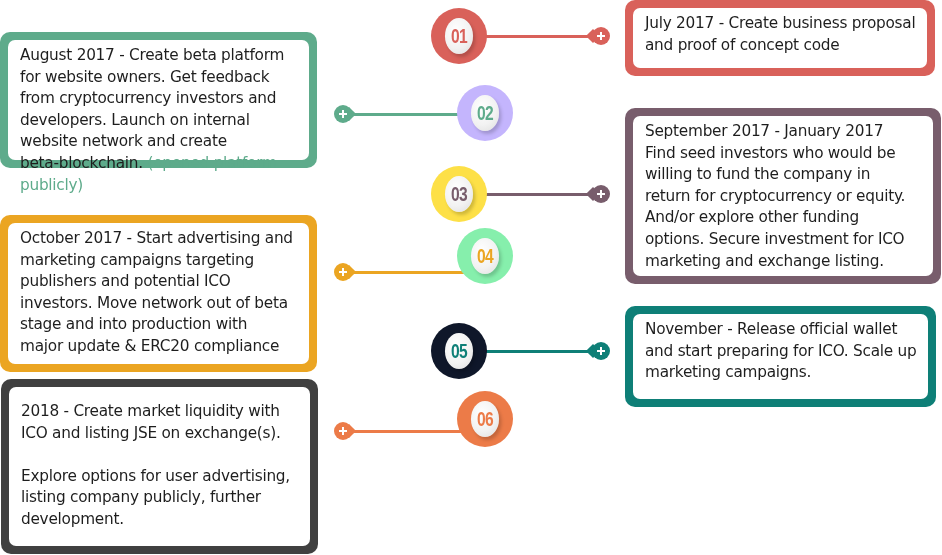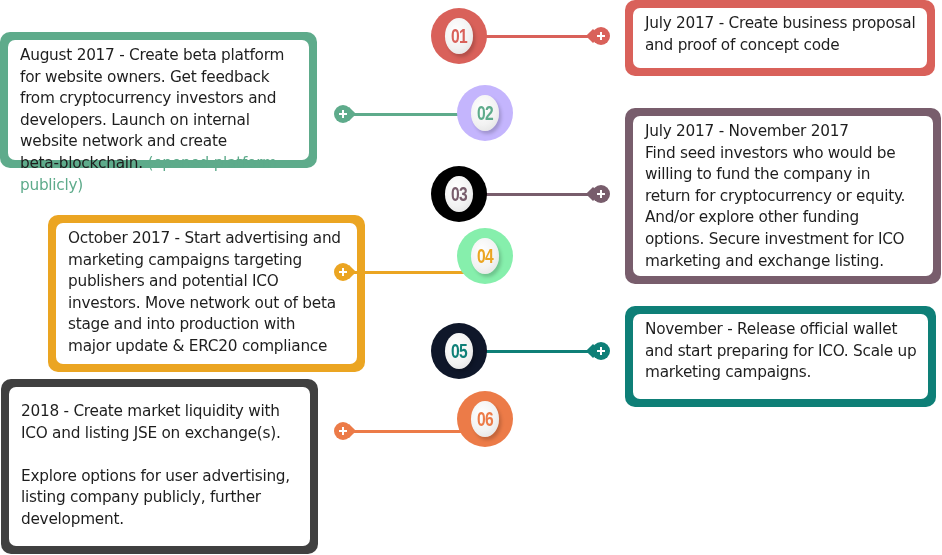--- a/index.html
+++ b/index.html
@@ -48,36 +48,36 @@
 publicly)</span></div>
 </div>
 <div class="connector" style="left:352px;top:113px;width:112px;background:#5eab8b;"></div>
 <div class="pin-tail" style="left:344px;top:109px;background:#5eab8b;"></div>
 <div class="pin" style="left:334px;top:105px;background:#5eab8b;"></div>
 <div class="marker" style="left:457px;top:85px;background:#c4b5fd;">
   <div class="marker-inner" style="color:#5eab8b;">02</div>
 </div>
 
 <div class="box" style="left:625px;top:108px;width:316px;height:176px;background:#785d6c;">
-  <div class="box-inner">July 2017 - November 2017
+  <div class="box-inner">September 2017 - January 2017
 Find seed investors who would be
 willing to fund the company in
 return for cryptocurrency or equity.
 And/or explore other funding
 options. Secure investment for ICO
 marketing and exchange listing.</div>
 </div>
 <div class="connector" style="left:480px;top:193px;width:116px;background:#785d6c;"></div>
 <div class="pin-tail" style="left:588px;top:189px;background:#785d6c;"></div>
 <div class="pin" style="left:592px;top:185px;background:#785d6c;"></div>
-<div class="marker" style="left:431px;top:166px;background:#000000;">
+<div class="marker" style="left:431px;top:166px;background:#fde047;">
   <div class="marker-inner" style="color:#785d6c;">03</div>
 </div>
 
-<div class="box" style="left:0px;top:215px;width:317px;height:157px;background:#eba522;margin-left:48px;">
+<div class="box" style="left:0px;top:215px;width:317px;height:157px;background:#eba522;">
   <div class="box-inner">October 2017 - Start advertising and
 marketing campaigns targeting
 publishers and potential ICO
 investors. Move network out of beta
 stage and into production with
 major update &amp; ERC20 compliance</div>
 </div>
 <div class="connector" style="left:352px;top:271px;width:112px;background:#eba522;"></div>
 <div class="pin-tail" style="left:344px;top:267px;background:#eba522;"></div>
 <div class="pin" style="left:334px;top:263px;background:#eba522;"></div>

